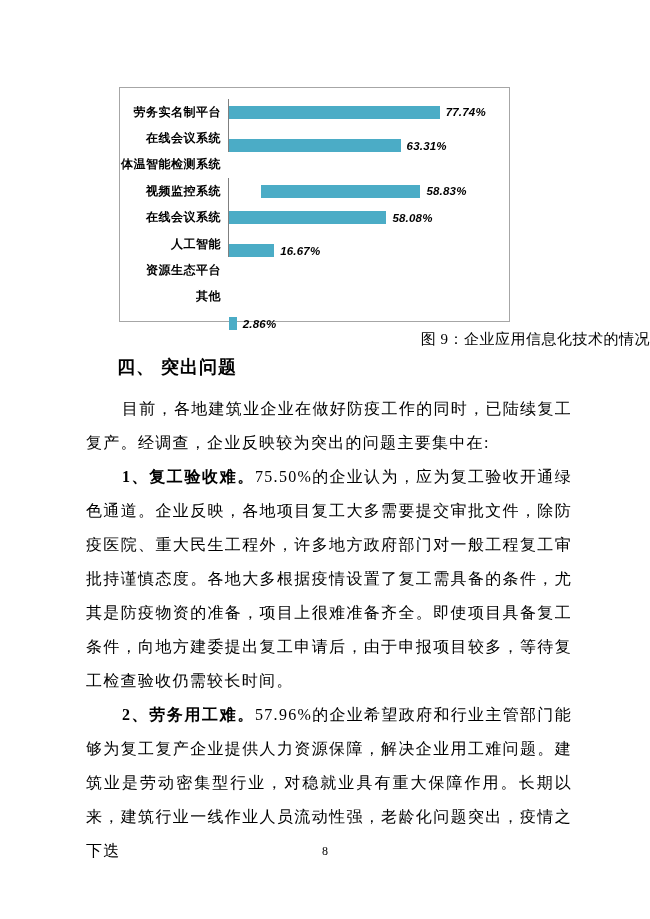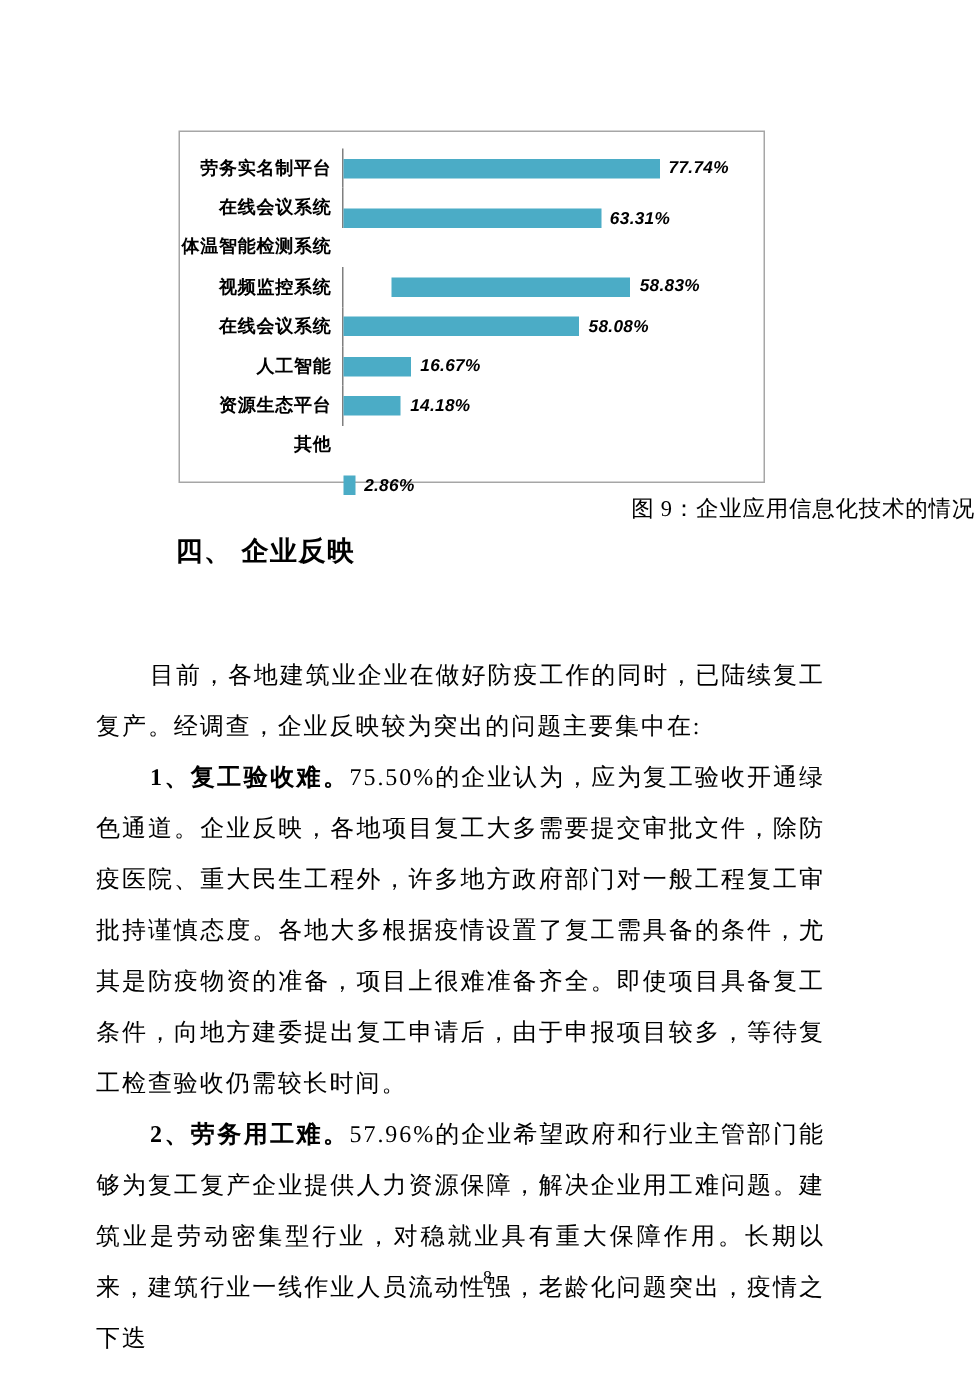--- a/index.html
+++ b/index.html
@@ -33,24 +33,23 @@
   .caption {
     position:absolute; top:330px; left:0; width:100%; text-align:right;
     font-size:15px; letter-spacing:0.5px;
   }
   .heading {
     position:absolute; top:355px; left:80px; width:486px;
     font-family:"Liberation Sans","DejaVu Sans",sans-serif;
     font-weight:bold; font-size:18px; letter-spacing:1px; text-indent:37px;
   }
   .bodytext {
-    position:absolute; top:392px; left:64px; width:486px;
+    position:absolute; top:392px; left:86px; width:486px;
     font-size:16px; line-height:34px; letter-spacing:1.3px;
     text-align:justify;
-    margin-top:42px;
   }
   .bodytext p { margin:0; text-indent:36px; }
   .bodytext b { letter-spacing:1.6px; }
   .pageno {
     position:absolute; top:844px; left:0; width:100%; text-align:center;
     font-size:12px;
   }
 </style>
 </head>
 <body>
@@ -85,45 +84,41 @@
         </div>
         <div class="crow">
           <div class="clabel">在线会议系统</div>
           <div class="czone" style="border-left-color: rgb(127, 127, 127); text-align: center;">
             <div class="cbar" style="width: 157.397px; background: rgb(75, 172, 198);"></div>
             <div class="cval">58.08%</div>
           </div>
         </div>
         <div class="crow">
           <div class="clabel">人工智能</div>
-          <div class="czone" style="border-left-color: rgb(127, 127, 127);">
+          <div class="czone" style="border-left-color: rgb(127, 127, 127); align-items: flex-end;">
             <div class="cbar" style="width: 45.1757px; background: rgb(75, 172, 198);"></div>
             <div class="cval">16.67%</div>
           </div>
         </div>
         <div class="crow">
           <div class="clabel">资源生态平台</div>
-          <div class="czone" style="border-left-color: rgb(127, 127, 127);">
-            <div class="cbar" style="width: 38.4278px; background: rgb(75, 172, 198);"></div>
-            <div class="cval">14.18%</div>
-          </div>
         </div>
         <div class="crow">
           <div class="clabel">其他</div>
           <div class="czone" style="border-left-color: rgb(127, 127, 127); margin-top: 40px;">
             <div class="cbar" style="width: 7.7506px; background: rgb(75, 172, 198);"></div>
             <div class="cval">2.86%</div>
           </div>
         </div>
       </div>
   </div>
 
   <div class="caption">图 9：企业应用信息化技术的情况</div>
 
-  <div class="heading">四、 企业反映</div>
+  <div class="heading">四、 突出问题</div>
 
   <div class="bodytext" id="paras">
       <p><span>目前，各地建筑业企业在做好防疫工作的同时，已陆续复工复产。经调查，企业反映较为突出的问题主要集中在:</span></p>
       <p><b>1、复工验收难。</b><span>75.50%的企业认为，应为复工验收开通绿色通道。企业反映，各地项目复工大多需要提交审批文件，除防疫医院、重大民生工程外，许多地方政府部门对一般工程复工审批持谨慎态度。各地大多根据疫情设置了复工需具备的条件，尤其是防疫物资的准备，项目上很难准备齐全。即使项目具备复工条件，向地方建委提出复工申请后，由于申报项目较多，等待复工检查验收仍需较长时间。</span></p>
       <p><b>2、劳务用工难。</b><span>57.96%的企业希望政府和行业主管部门能够为复工复产企业提供人力资源保障，解决企业用工难问题。建筑业是劳动密集型行业，对稳就业具有重大保障作用。长期以来，建筑行业一线作业人员流动性强，老龄化问题突出，疫情之下迭</span></p>
     </div>
 
   <div class="pageno">8</div>
 
 </div>

